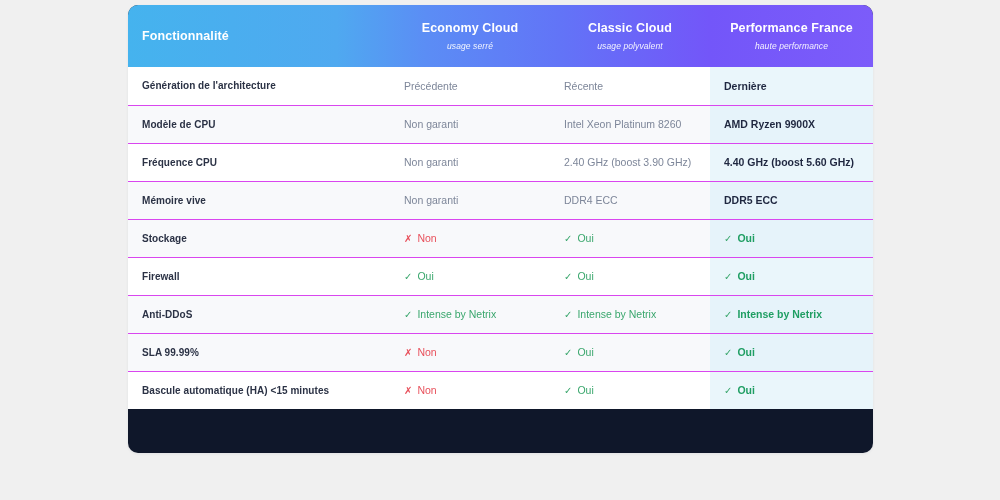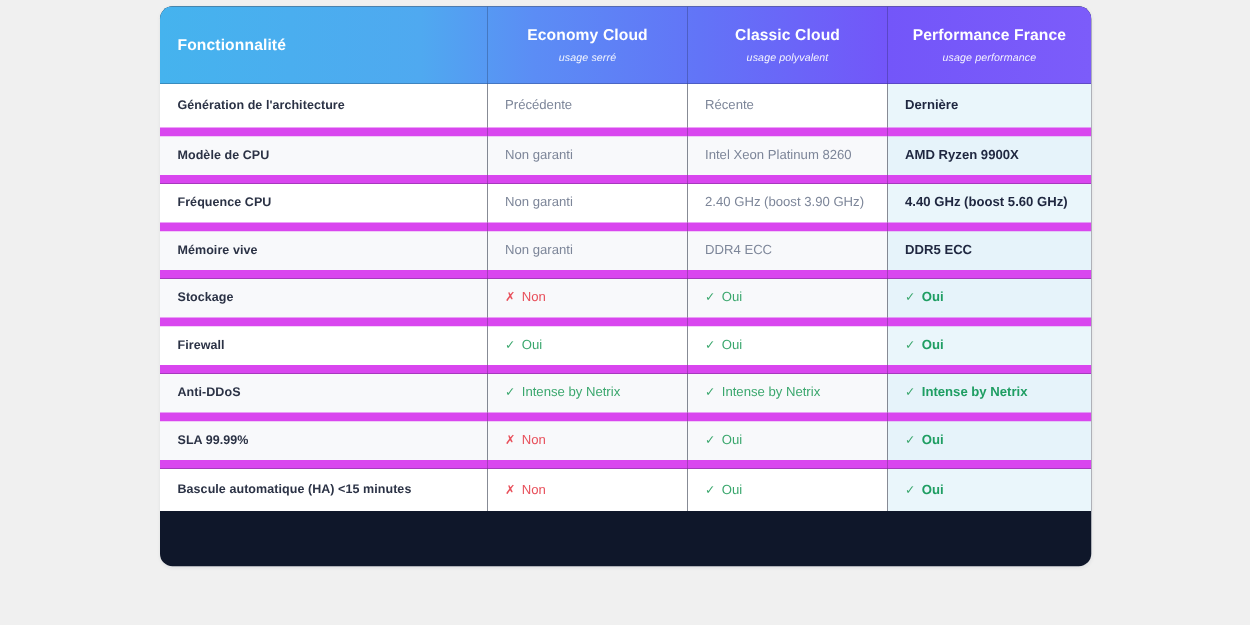--- a/index.html
+++ b/index.html
@@ -85,21 +85,21 @@
   
   tbody tr { height: 38px; }
   tbody tr.odd  { background: #ffffff; }
   tbody tr.even { background: #f8f9fb; }
 
   tbody td {
     padding: 0 14px;
     vertical-align: middle;
     font-size: 10.5px;
     color: #7d8699;
-    border-bottom: 7px solid #d946ef;
+    border-bottom: 1px solid #d946ef;
     white-space: nowrap;
     overflow: hidden;
   }
   tbody tr:last-child td { border-bottom: none; }
 
   td.feature {
     color: #2b3245;
     font-weight: bold;
     font-size: 10px;
     letter-spacing: .05px;
@@ -146,21 +146,21 @@
         <th class="h-plan">
           <span class="plan-name">Economy Cloud</span>
           <span class="plan-sub">usage serré</span>
         </th>
         <th class="h-plan">
           <span class="plan-name">Classic Cloud</span>
           <span class="plan-sub">usage polyvalent</span>
         </th>
         <th class="h-plan">
           <span class="plan-name">Performance France</span>
-          <span class="plan-sub">usage performance</span>
+          <span class="plan-sub">haute performance</span>
         </th>
       </tr>
     </thead>
     <tbody id="tbody">
         <tr class="odd">
           <td class="feature">Génération de l'architecture</td>
           <td class=""><span class="val">Précédente</span></td>
           <td class=""><span class="val">Récente</span></td>
           <td class="perf"><span class="val">Dernière</span></td>
         </tr>

